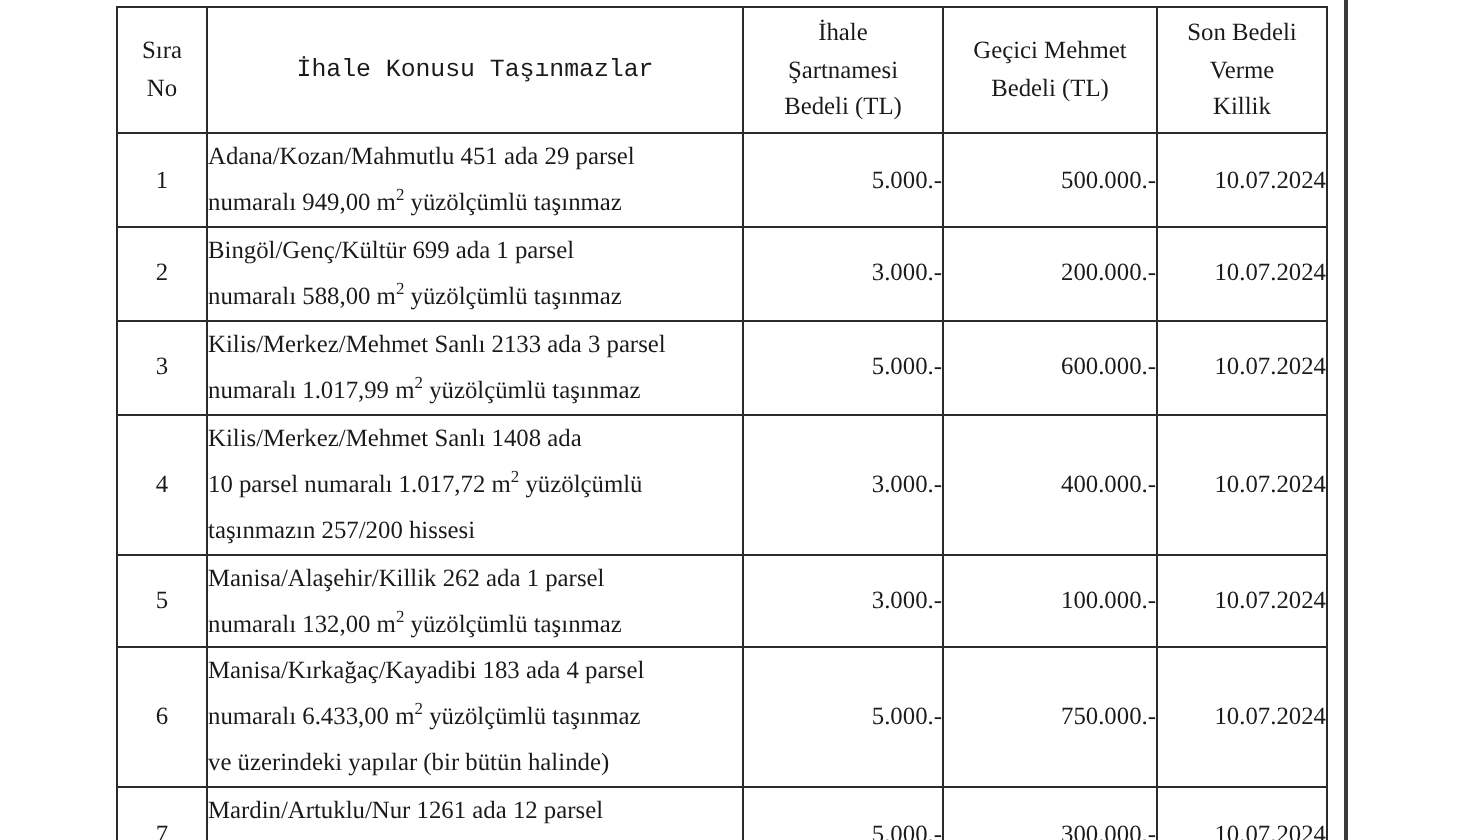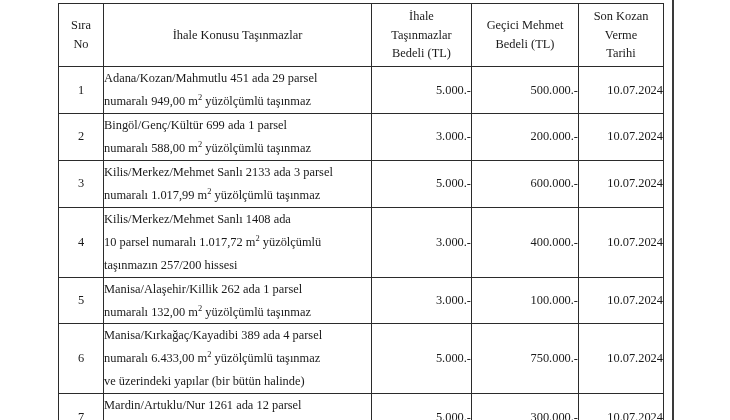--- a/index.html
+++ b/index.html
@@ -62,20 +62,21 @@
 
   thead td {
     text-align: center;
     height: 62px;
     line-height: 1.52;
     padding: 2px 3px;
   }
   thead td.h-desc {
     padding-left: 6px;
     padding-right: 6px;
+    font-family: Liberation Mono, monospace;
   }
 
   td.cell-no {
     text-align: center;
     font-size: 12.4px;
   }
   td.cell-desc {
     text-align: left;
     padding: 4px 6px 4px 11px;
     line-height: 1.85;
@@ -117,31 +118,31 @@
       <tr>
         <td class="h-no">
           <span>Sıra</span><br>
           <span>No</span>
         </td>
         <td class="h-desc">
           <span>İhale Konusu Taşınmazlar</span>
         </td>
         <td class="h-spec">
           <span>İhale</span><br>
-          <span>Taşınmazlar</span><br>
+          <span>Şartnamesi</span><br>
           <span>Bedeli (TL)</span>
         </td>
         <td class="h-guar">
           <span>Geçici Mehmet</span><br>
           <span>Bedeli (TL)</span>
         </td>
         <td class="h-date">
-          <span>Son Kozan</span><br>
+          <span>Son Bedeli</span><br>
           <span>Verme</span><br>
-          <span>Tarihi</span>
+          <span>Killik</span>
         </td>
       </tr>
     </thead>
     <tbody id="table-body">
         <tr class="r1tall">
           <td class="cell-no">1</td>
           <td class="cell-desc">
             <span class="desc-line">Adana/Kozan/Mahmutlu 451 ada 29 parsel</span>
             <span class="desc-line">numaralı 949,00 m<sup>2</sup> yüzölçümlü taşınmaz</span>
           </td>
@@ -186,21 +187,21 @@
             <span class="desc-line">Manisa/Alaşehir/Killik 262 ada 1 parsel</span>
             <span class="desc-line">numaralı 132,00 m<sup>2</sup> yüzölçümlü taşınmaz</span>
           </td>
           <td class="cell-num">3.000.-</td>
           <td class="cell-num">100.000.-</td>
           <td class="cell-date">10.07.2024</td>
         </tr>
         <tr class="r3">
           <td class="cell-no">6</td>
           <td class="cell-desc">
-            <span class="desc-line">Manisa/Kırkağaç/Kayadibi 389 ada 4 parsel</span>
+            <span class="desc-line">Manisa/Kırkağaç/Kayadibi 183 ada 4 parsel</span>
             <span class="desc-line">numaralı 6.433,00 m<sup>2</sup> yüzölçümlü taşınmaz</span>
             <span class="desc-line">ve üzerindeki yapılar (bir bütün halinde)</span>
           </td>
           <td class="cell-num">5.000.-</td>
           <td class="cell-num">750.000.-</td>
           <td class="cell-date">10.07.2024</td>
         </tr>
         <tr class="rlast">
           <td class="cell-no">7</td>
           <td class="cell-desc">

